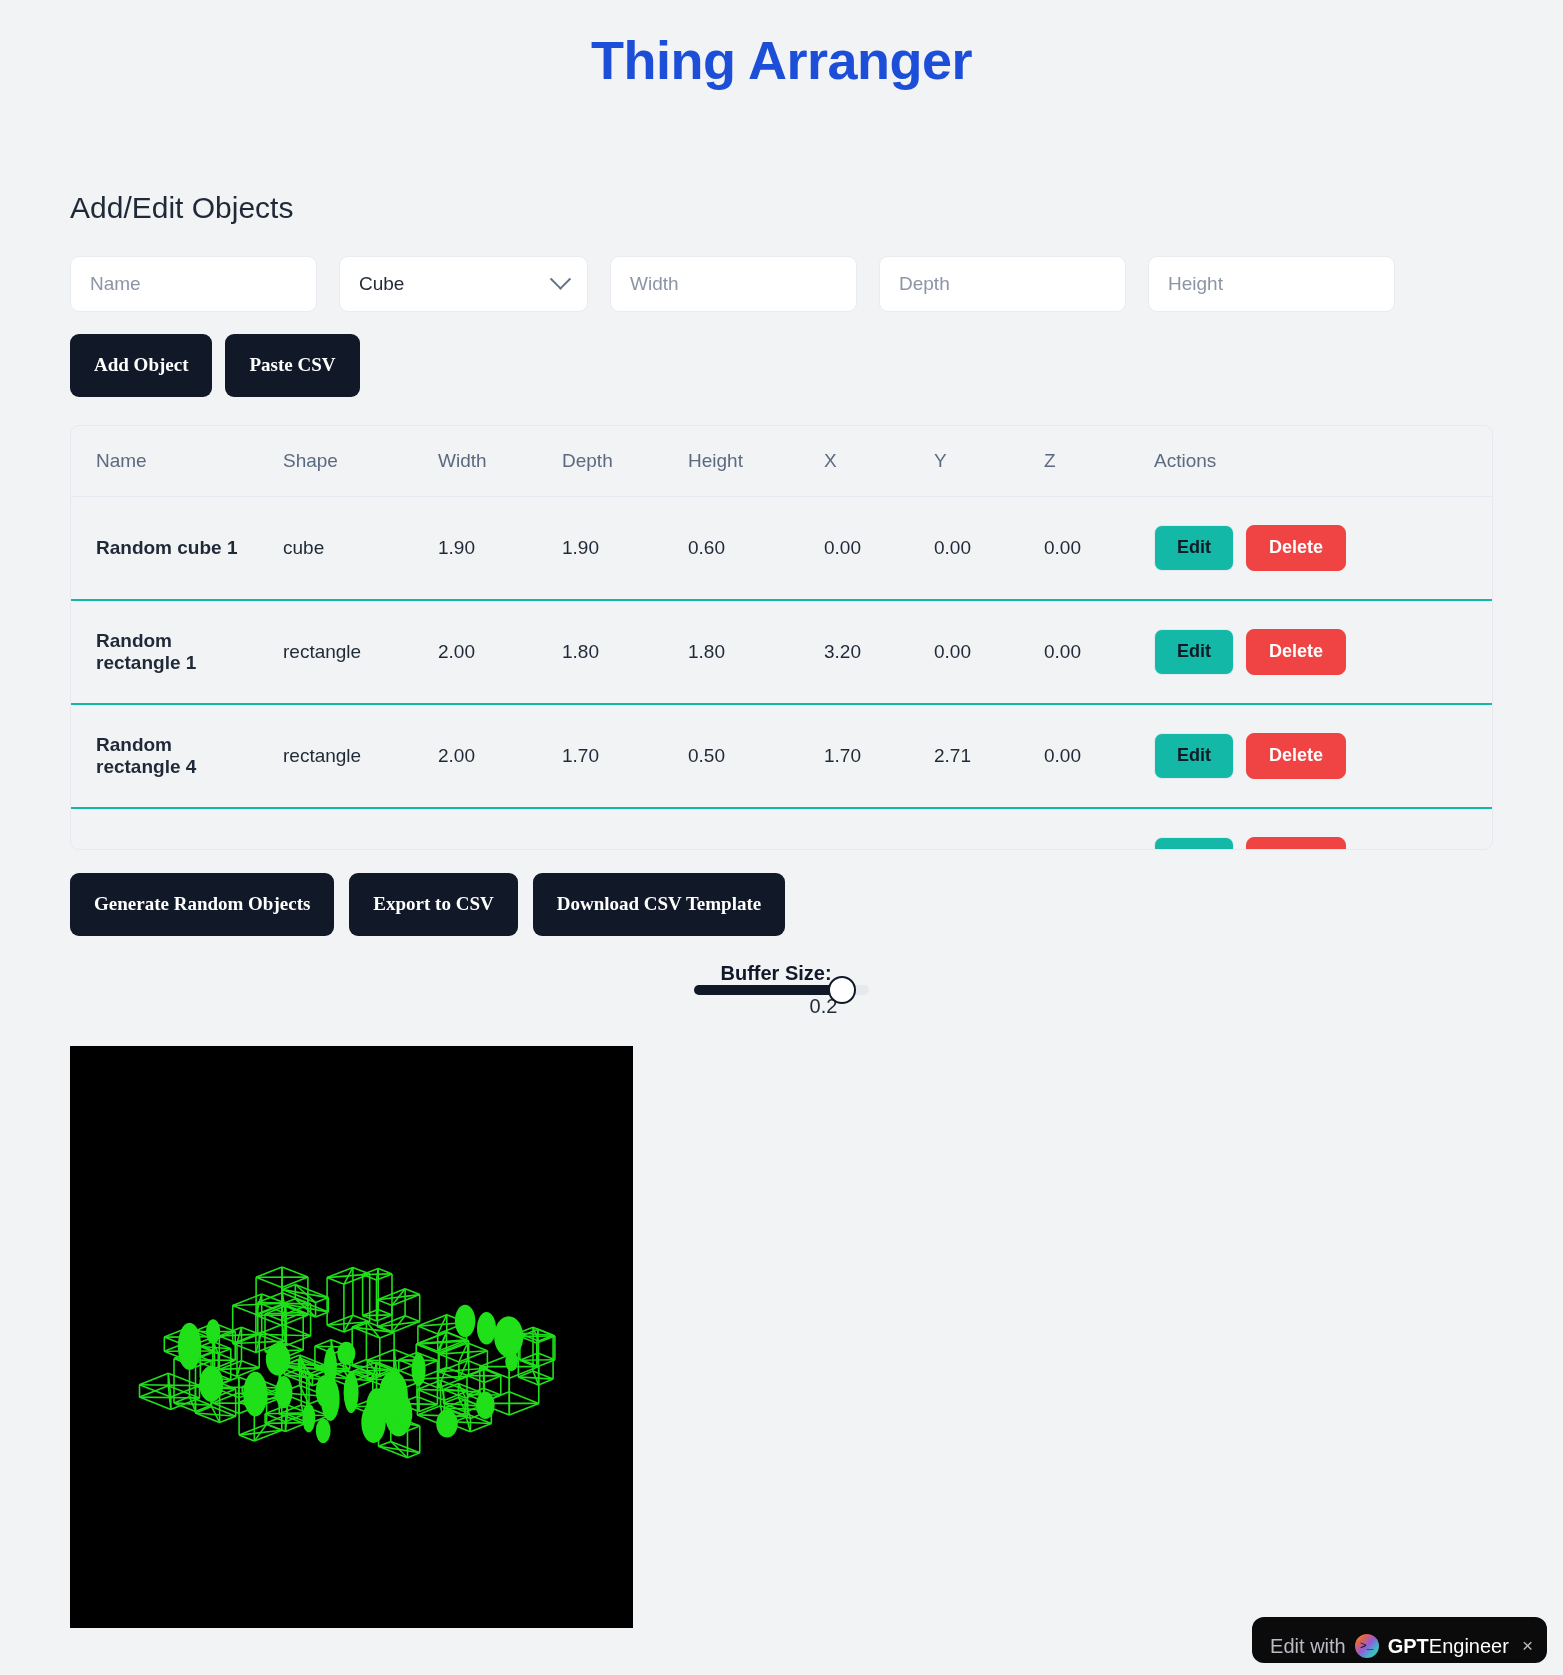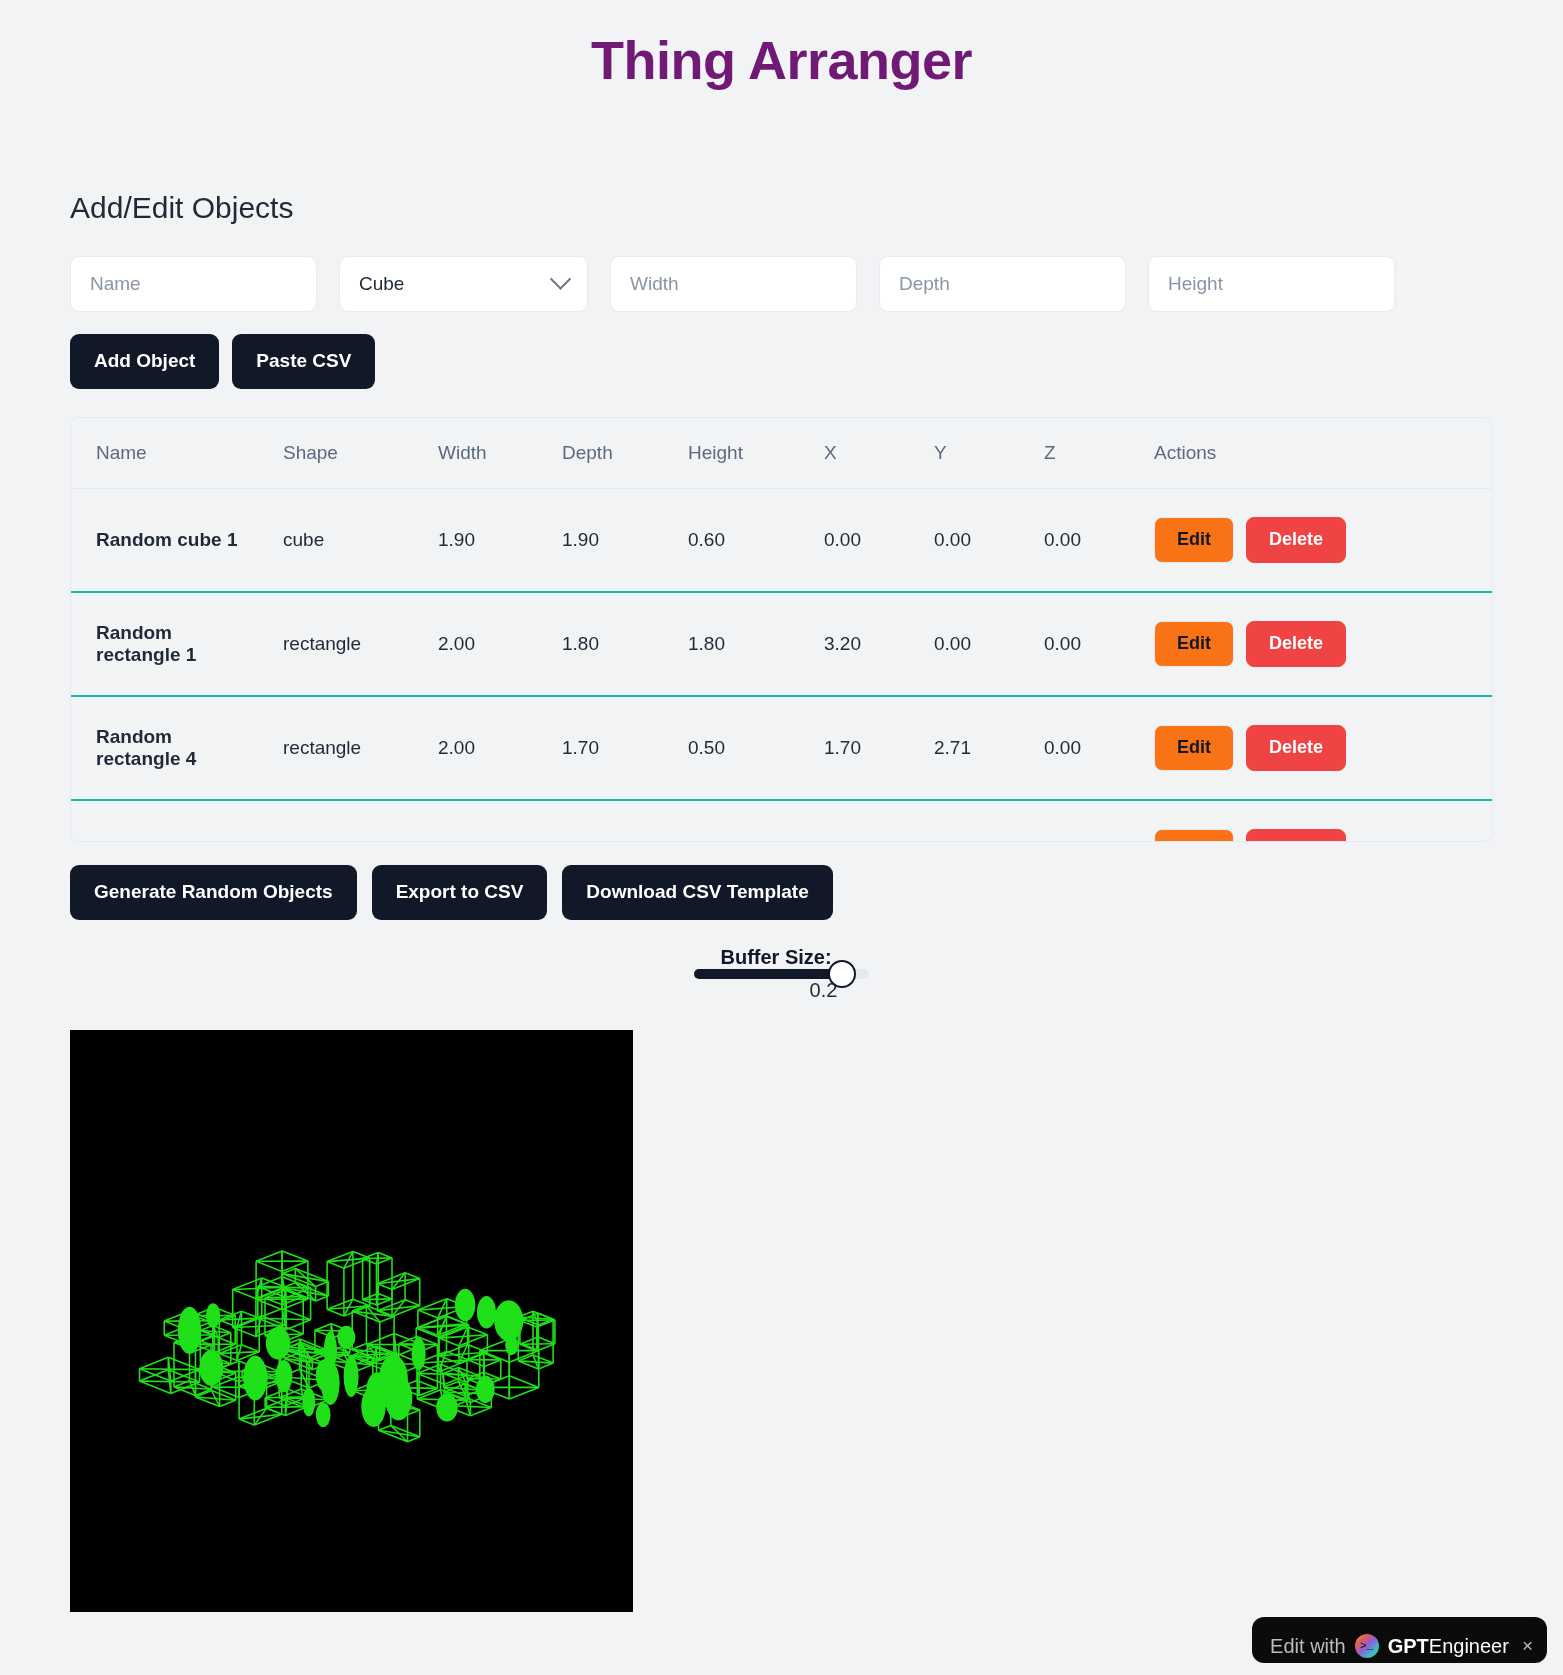--- a/index.html
+++ b/index.html
@@ -9,21 +9,21 @@
     background: #f1f3f5;
     font-family: "Liberation Sans", sans-serif;
     overflow: hidden;
   }
   .page { position: relative; width: 1563px; height: 1675px; background: #f1f3f5; }
 
   .app-title {
     text-align: center;
     font-size: 54px;
     font-weight: 700;
-    color: #701a75;
+    color: #1d4ed8;
     letter-spacing: -0.5px;
     margin: 0;
     padding-top: 28px;
     line-height: 1.2;
   }
 
   .content { padding: 0 70px; }
 
   .section-title {
     font-size: 30px;
@@ -60,27 +60,27 @@
     width: 15px; height: 15px;
     border-right: 2.4px solid #64748b;
     border-bottom: 2.4px solid #64748b;
     transform: rotate(45deg) translate(-3px,-3px);
   }
 
   .btn-row { display: flex; gap: 13px; margin-top: 22px; }
   .btn {
     border: none;
     border-radius: 9px;
-    font-family: Liberation Sans, sans-serif;
+    font-family: Liberation Serif, serif;
     font-size: 19px;
     font-weight: 700;
     color: #ffffff;
     background: #111827;
     padding: 0 24px;
-    height: 55px;
+    height: 63px;
     cursor: pointer;
     white-space: nowrap;
   }
   .btn.danger { background: #f04444; }
 
   
   .table-wrap {
     margin-top: 28px;
     border: 1px solid #e6eaf0;
     border-radius: 9px;
@@ -117,21 +117,21 @@
   th:nth-child(9), td:nth-child(9) { width: auto; }
 
   .actions { display: flex; gap: 12px; align-items: center; }
   .mini {
     border-radius: 8px;
     font-size: 18px;
     font-weight: 700;
     height: 46px;
     padding: 0 22px;
     border: 1px solid #e6eaf0;
-    background: #f97316;
+    background: #14b8a6;
     color: #111827;
     cursor: pointer;
     font-family: "Liberation Sans", sans-serif;
   }
   .mini.del { background: #f04444; color: #fff; border-color: #f04444; }
 
   .bottom-btns { display: flex; gap: 15px; margin-top: 23px; }
 
   .slider-row {
     display: flex;

